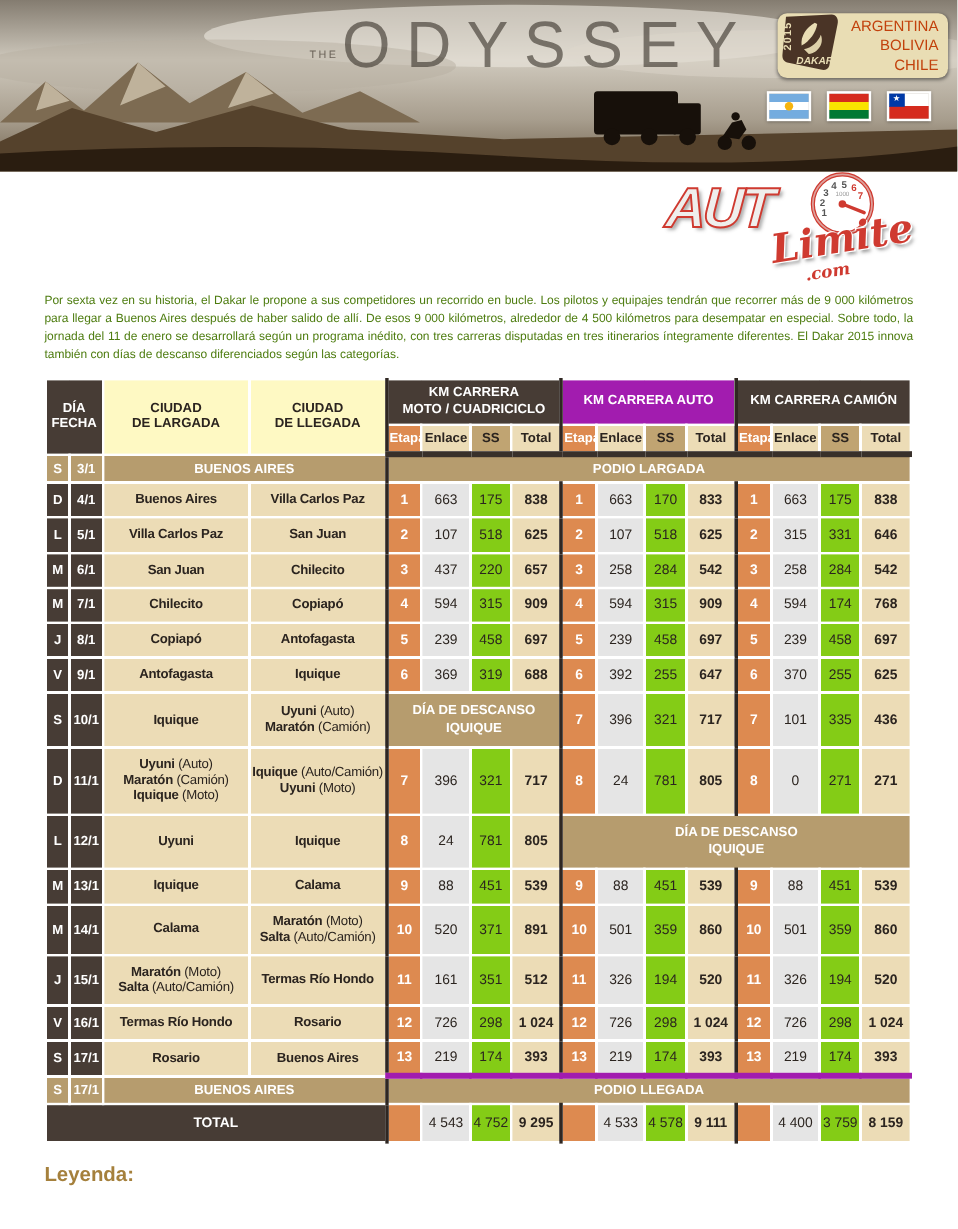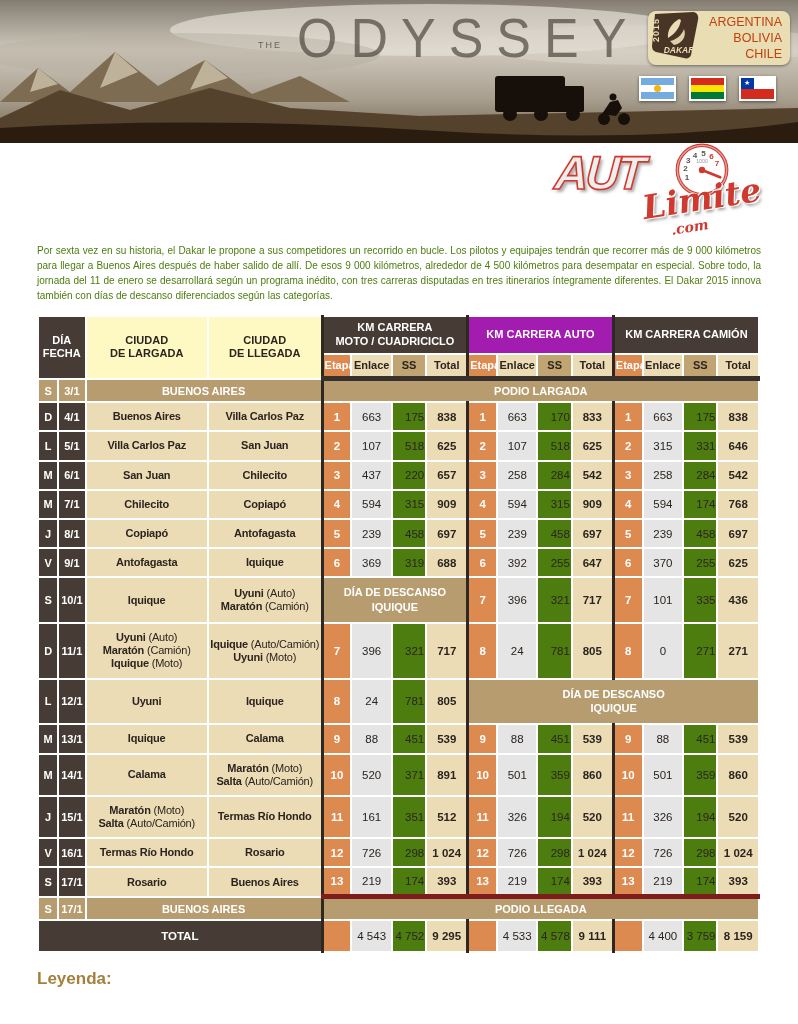--- a/index.html
+++ b/index.html
@@ -2,21 +2,21 @@
 <html><head>
 <meta charset="utf-8">
 <style>
   html,body{margin:0;padding:0;background:#fff;}
   .page{position:relative;width:798px;height:1024px;background:#fff;overflow:hidden;
         font-family:"Liberation Sans",sans-serif;color:#2b241f;}
 
   
   .banner{position:relative;width:798px;height:143px;overflow:hidden;background:#8d8578;}
   .banner svg{position:absolute;left:0;top:0;}
-  .banner-title{position:absolute;left:258px;top:8px;display:flex;align-items:center;gap:12px;}
+  .banner-title{position:absolute;left:258px;top:8px;display:flex;align-items:center;}
   .banner-title .the{font-size:9px;letter-spacing:2px;color:rgba(70,62,52,.75);margin-right:3px;margin-top:14px;}
   .banner-title .odyssey{font-size:52px;font-weight:200;letter-spacing:13px;color:rgba(58,52,44,.62);
                          transform:scaleY(1.05);}
   .dakar-logo{position:absolute;right:8px;top:11px;width:142px;height:54px;background:#e9ddb4;
               border-radius:8px;display:flex;align-items:center;gap:5px;padding:3px 8px 3px 3px;
               box-sizing:border-box;box-shadow:0 1px 3px rgba(0,0,0,.45);}
   .dakar-countries{flex:1;text-align:right;font-weight:normal;font-size:12.5px;line-height:1.28;color:#c2410c;}
   .flags{position:absolute;right:22px;top:76px;display:flex;gap:13px;}
   .flag{width:33px;height:21px;border:2px solid #fff;box-shadow:0 1px 3px rgba(0,0,0,.5);position:relative;box-sizing:content-box;}
   .flag-ar{background:linear-gradient(180deg,#74acdf 0 33%,#fff 33% 66%,#74acdf 66% 100%);}
@@ -63,26 +63,26 @@
   .h-ss{background:#c0a472;color:#2b241f;}
   .h-total{background:#ecdcb6;color:#2b241f;}
   .grp{border-left:3px solid #2f2722 !important;}
 
   .sched td{font-size:11.5px;padding:7px 1px;white-space:nowrap;}
   td.day,td.date{background:#473c35;color:#fff;font-weight:bold;font-size:11px;}
   td.city{background:#ecdcb6;font-weight:bold;font-size:11px;line-height:1.2;letter-spacing:-.2px;}
   .nn{font-weight:normal;}
   td.etapa{background:#dd8a50;color:#fff;font-weight:bold;border-left:3px solid #2f2722;}
   td.enlace{background:#e5e5e5;}
-  td.ss{background:#4d7c0f;text-align:right;}
+  td.ss{background:#84cc16;}
   td.total{background:#ecdcb6;font-weight:bold;}
   td.gold,td.rest{background:#b69c6e;color:#fff;font-weight:bold;}
   td.rest{line-height:1.35;font-size:11px;}
   tr.podio td{padding:4px 1px;font-size:11px;}
-  tr.strip td.pk{border-top:5px solid #7f1d1d;margin-top:45px;}
+  tr.strip td.pk{border-top:5px solid #a21caf;margin-top:45px;}
   td.totlabel{background:#473c35;color:#fff;font-weight:bold;padding:9px 1px;font-size:11.5px;}
   tfoot td{border-bottom:5px solid #38302a;}
   tfoot td.etapa{color:#dd8a50;}
 
   
   .legend{margin-top:16px;}
   .legend h2{margin:0 0 8px 0;font-size:17px;color:#a5803c;}
 </style>
 </head>
 <body>

